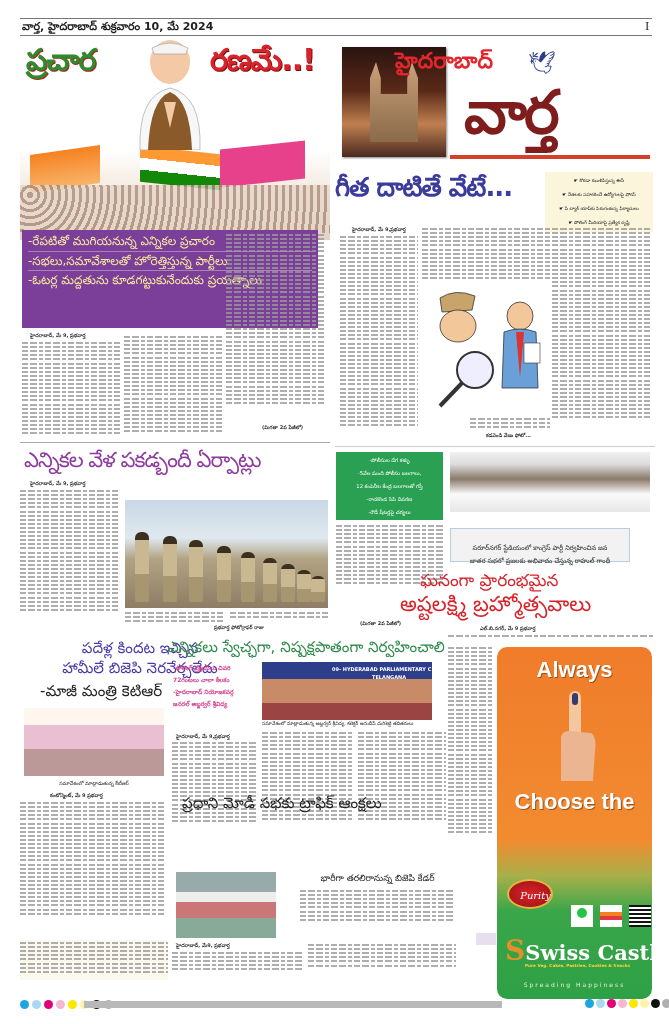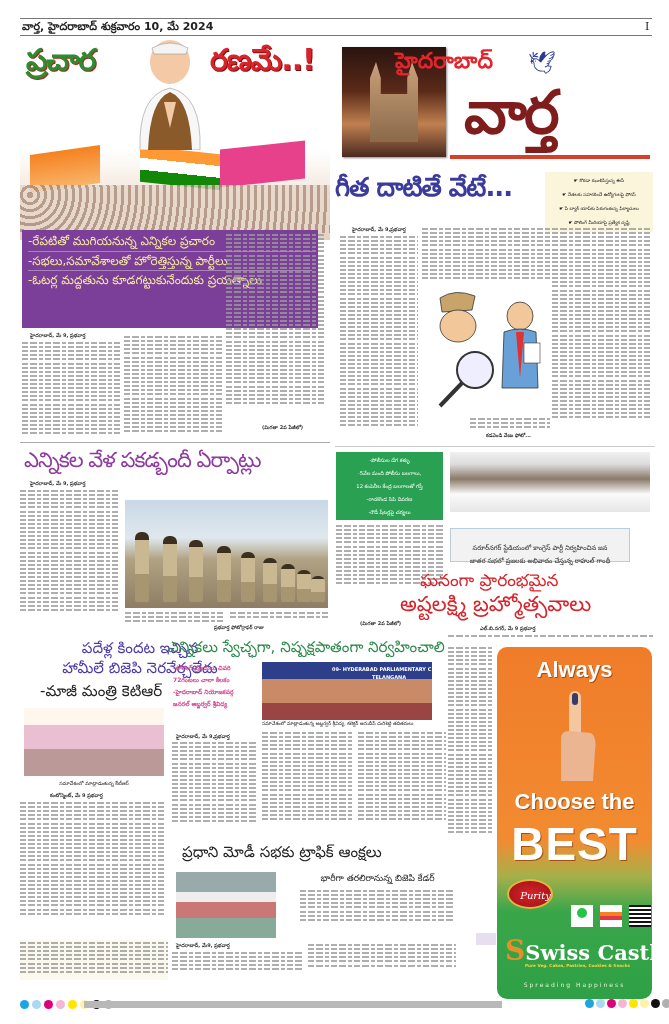--- a/index.html
+++ b/index.html
@@ -67,21 +67,21 @@
   .cap-small { font-size: 5px; text-align: center; color: #222; }
 
   .swechha { left: 168px; top: 638px; font-size: 15px; color: #2c8a4a; white-space: nowrap; }
   .pink-list { left: 173px; top: 662px; width: 80px; }
   .pink-list div { font-size: 6px; color: #d23f8c; font-weight: bold; line-height: 12px; white-space: nowrap; overflow: hidden; }
   .photo-meet { left: 262px; top: 662px; width: 170px; height: 58px; background: linear-gradient(180deg,#2d3e8a 0 30%,#c98a68 30% 70%,#9a4444 70%); }
   .photo-meet .banner { position: absolute; left: 70px; top: 4px; font-size: 5px; color: #fff; font-weight: bold; white-space: nowrap; }
   .photo-meet .banner2 { position: absolute; left: 110px; top: 12px; font-size: 5px; color: #fff; font-weight: bold; }
   .meet-cap { left: 262px; top: 721px; width: 200px; font-size: 4.8px; color: #222; }
 
-  .modi-head { left: 182px; top: 843px; font-size: 15px; color: #222; }
+  .modi-head { left: 182px; top: 794px; font-size: 15px; color: #222; }
   .photo-modi { left: 176px; top: 872px; width: 100px; height: 66px; background: linear-gradient(180deg,#9aa 0 30%,#eee 30% 45%,#c77 45% 70%,#8a9 70%); }
   .bjp-sub { left: 300px; top: 873px; width: 155px; font-size: 9px; color: #222; text-align: center; }
 
   
   .ad { left: 497px; top: 647px; width: 155px; height: 352px; border-radius: 10px; background: linear-gradient(180deg,#f07c2a 0%,#f28b30 55%,#a8b04a 65%,#3aa64a 75%,#2ea045 100%); overflow: hidden; }
   .ad .always { position: absolute; top: 10px; left: 0; width: 100%; text-align: center; color: #fff; font-weight: bold; font-size: 22px; font-family: "Liberation Sans", sans-serif; text-shadow: 1px 1px 0 #a05010; }
   .ad .finger { position: absolute; left: 58px; top: 44px; width: 42px; height: 90px; }
   .ad .choose { position: absolute; top: 142px; left: 0; width: 100%; text-align: center; color: #fff; font-weight: bold; font-size: 22px; font-family: "Liberation Sans", sans-serif; text-shadow: 1px 1px 0 #a05010; }
   .ad .best { position: absolute; top: 170px; left: 0; width: 100%; text-align: center; color: #fff; font-weight: bold; font-size: 46px; font-family: "Liberation Sans", sans-serif; text-shadow: 1px 1px 0 #a05010; letter-spacing: 1px; }
   .ad .purity { position: absolute; left: 10px; top: 232px; width: 46px; height: 30px; border-radius: 50%; background: radial-gradient(#d8242a,#9c1115); color: #fff; font-size: 10px; font-family: "DejaVu Serif", serif; font-style: italic; text-align: right; line-height: 30px; border: 2px solid #e4b63c; }
@@ -685,21 +685,20 @@
 </div>
 
 <div class="abs ad">
   <div class="always">Always</div>
   <svg class="finger" viewBox="0 0 42 90">
     <rect x="14" y="0" width="12" height="50" rx="6" fill="#f4c7a0"></rect>
     <rect x="17" y="2" width="6" height="12" rx="3" fill="#3a3a6a"></rect>
     <path d="M6 48 Q6 40 14 40 L36 42 Q42 46 40 60 L38 90 L6 90 Z" fill="#eab590"></path>
   </svg>
   <div class="choose">Choose the</div>
-  <div class="best">BEST</div>
   <div class="purity">Purity</div>
   <div class="icons">
     <span class="wa"><i></i></span>
     <span style="background:linear-gradient(180deg,#fff 0 30%,#f58220 30% 50%,#e23744 50% 70%,#fff 70%);"></span>
     <span class="qr"></span>
   </div>
   <div class="swiss"><span class="S">S</span><span>Swiss Castle</span></div>
   <div class="tagline">Pure Veg. Cakes, Pastries, Cookies &amp; Snacks</div>
   <div class="spread">Spreading Happiness</div>
 </div>

